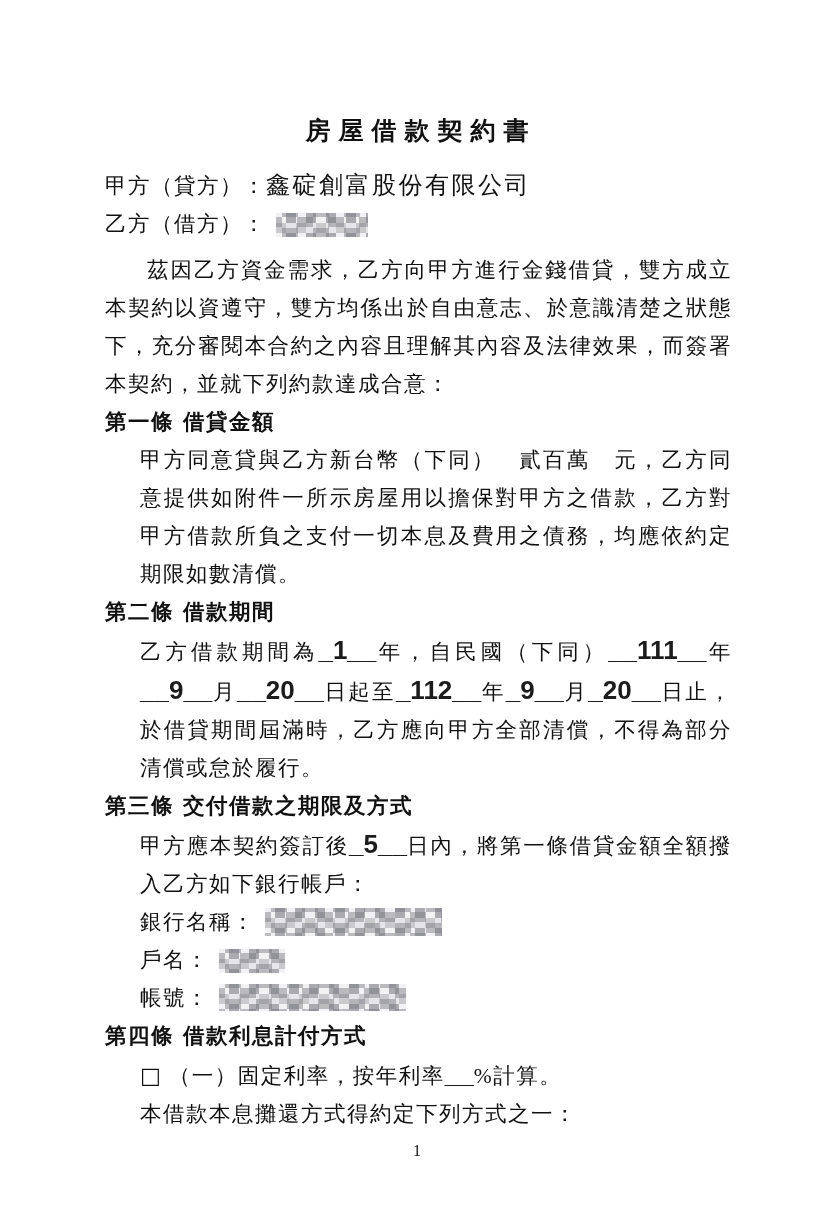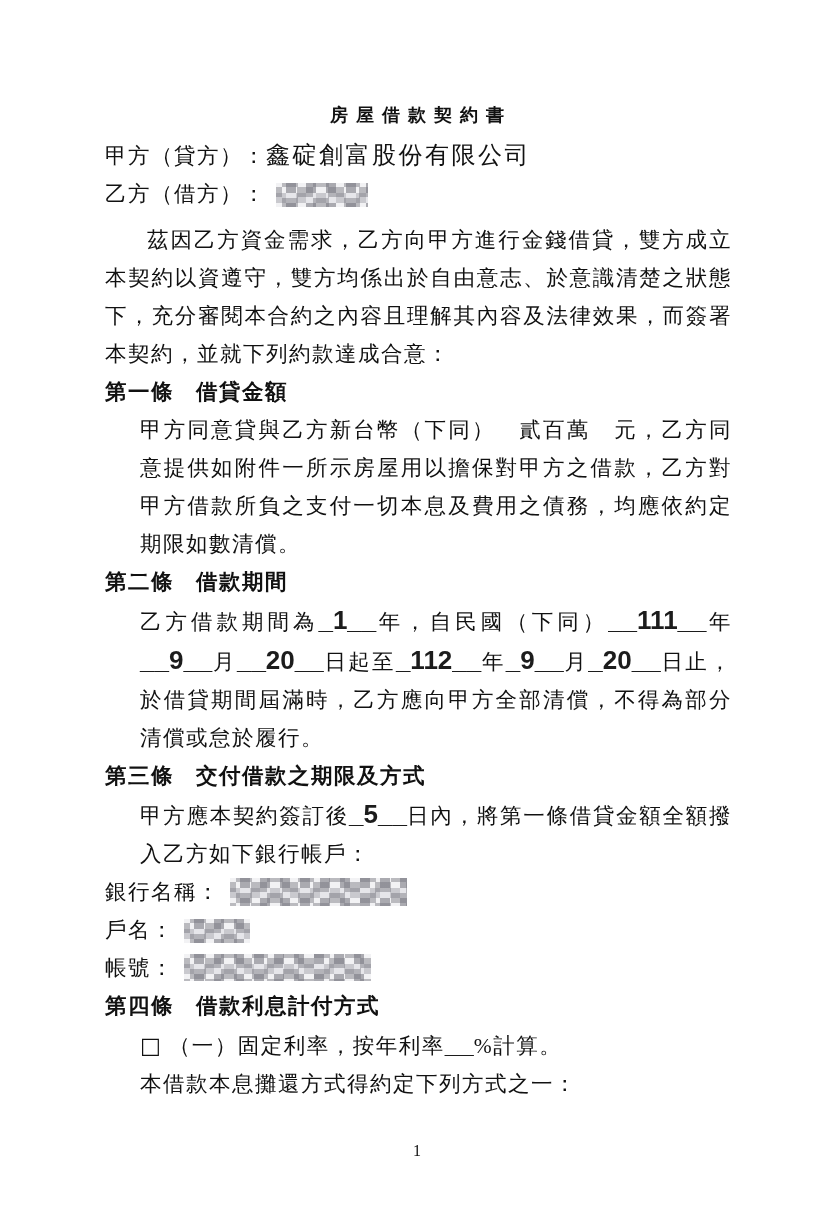--- a/index.html
+++ b/index.html
@@ -6,24 +6,24 @@
   .page {
     position: relative;
     width: 834px;
     height: 1210px;
     background: #ffffff;
     overflow: hidden;
     font-family: "Liberation Serif", "DejaVu Serif", serif;
     color: #111111;
   }
   .doc-title {
-    margin: 0;
+    margin: 16px;
     padding-top: 96px;
     text-align: center;
-    font-size: 18px;
+    font-size: 25px;
     font-weight: bold;
     letter-spacing: 8px;
     text-indent: 8px;
     line-height: 38px;
   }
   .content {
     margin: 2px 102px 0 105px; 
     font-size: 21.5px;
     line-height: 38px;
     letter-spacing: 1.5px;
@@ -32,40 +32,40 @@
   .line { white-space: nowrap; }
   .spread { letter-spacing: 6px; }
   .party-block { margin-bottom: 8px; }
   .company-name { font-size: 24px; letter-spacing: 2.5px; }
   .preamble {
     margin: 0;
     text-indent: 42px;
     text-align: justify;
   }
   .heading { font-weight: bold; }
-  .art-no { margin-right: 22px; font-weight: bold; }
+  .art-no { margin-right: 9px; font-weight: bold; }
   .para {
     margin: 0 0 0 35px; 
     text-align: justify;
   }
   .n {
     font-family: "Liberation Sans", "DejaVu Sans", sans-serif;
     font-size: 26px;
     letter-spacing: 0;
     font-weight: bold;
     color: #1c1c1c;
   }
   .cb {
     font-family: "DejaVu Sans", sans-serif;
     font-size: 22px;
     letter-spacing: 0;
     margin-right: 8px;
   }
   .strike { text-decoration: line-through; }
-  .bank-row { white-space: nowrap; }
+  .bank-row { margin-left: 35px; white-space: nowrap; }
   .blur {
     display: inline-block;
     vertical-align: -6px;
     margin-left: 10px;
     background:
       repeating-conic-gradient(rgba(118,118,126,0.45) 0% 25%, rgba(255,255,255,0) 0% 50%) 6px 4px / 31px 21px,
       repeating-conic-gradient(#aaaab0 0% 25%, #e6e6ea 0% 50%, #c9c9ce 0% 75%, #f2f2f4 0% 100%) 0 0 / 20px 20px;
   }
   .blur-party   { width: 92px;  height: 24px; }
   .blur-bank    { width: 177px; height: 28px; vertical-align: -7px; }

